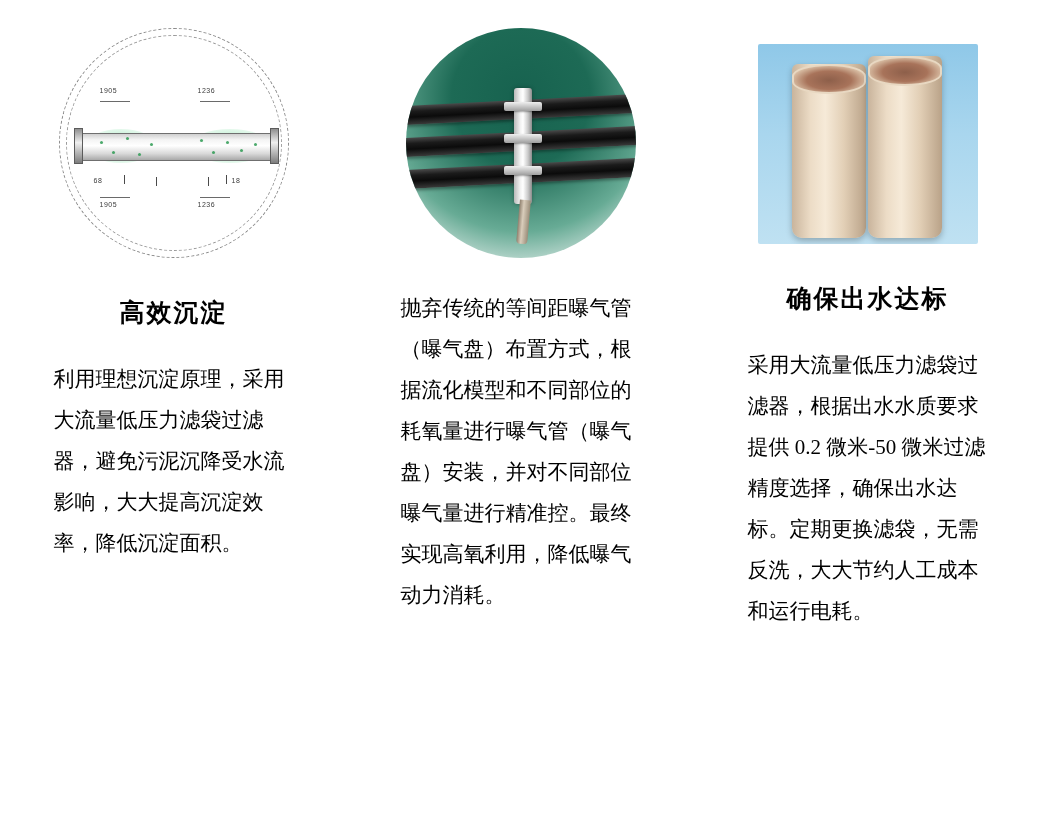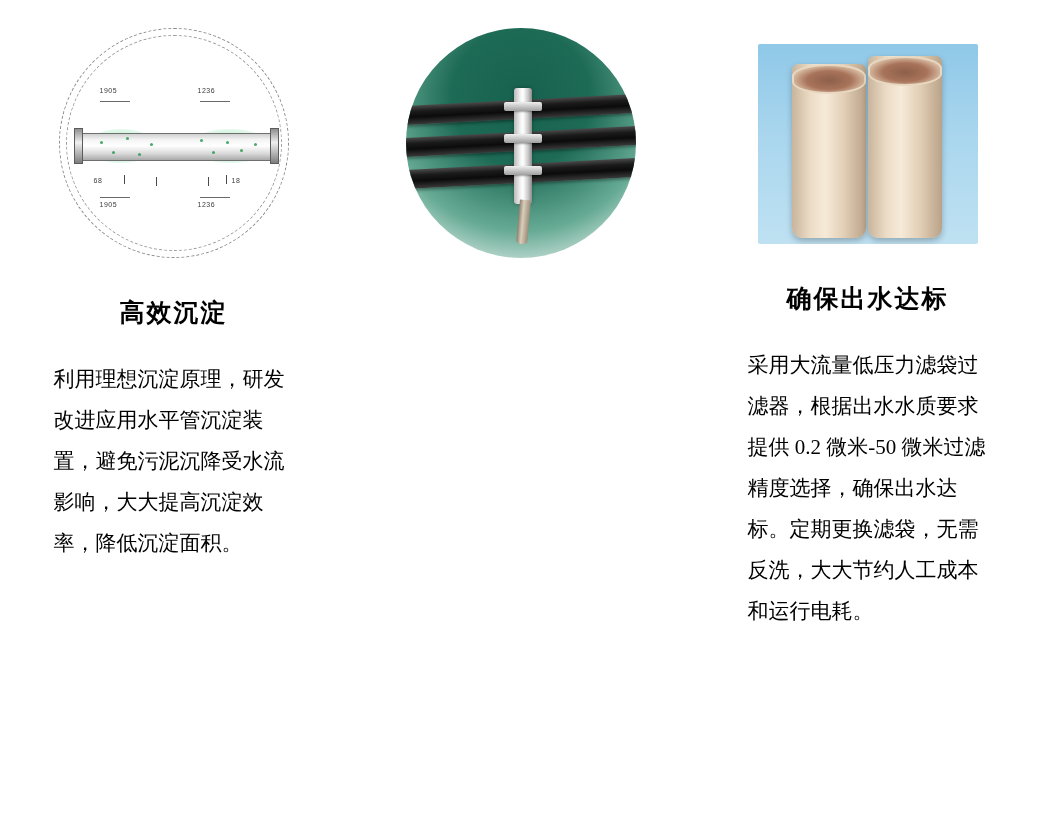--- a/index.html
+++ b/index.html
@@ -264,36 +264,39 @@
         <div class="speck" style="left:90px; top:114px;"></div>
         <div class="speck" style="left:140px; top:110px;"></div>
         <div class="speck" style="left:152px; top:122px;"></div>
         <div class="speck" style="left:166px; top:112px;"></div>
         <div class="speck" style="left:180px; top:120px;"></div>
         <div class="speck" style="left:194px; top:114px;"></div>
       </div>
 
       <div class="heading">高效沉淀</div>
       <div class="body-text">
-        <p>利用理想沉淀原理，研发改进应用水平管沉淀装置，避免污泥沉降受水流影响，大大提高沉淀效率，降低沉淀面积。</p>
+        <p>利用理想沉淀原理，采用大流量低压力滤袋过滤器，避免污泥沉降受水流影响，大大提高沉淀效率，降低沉淀面积。</p>
       </div>
     </div>
 
     <div class="column">
       <div class="figure fig2">
         <div class="pipe-row r1"></div>
         <div class="pipe-row r2"></div>
         <div class="pipe-row r3"></div>
         <div class="riser"></div>
         <div class="collar c1"></div>
         <div class="collar c2"></div>
         <div class="collar c3"></div>
         <div class="nozzle"></div>
       </div>
 
+      <div class="body-text">
+        <p>抛弃传统的等间距曝气管（曝气盘）布置方式，根据流化模型和不同部位的耗氧量进行曝气管（曝气盘）安装，并对不同部位曝气量进行精准控。最终实现高氧利用，降低曝气动力消耗。</p>
+      </div>
     </div>
 
     <div class="column">
       <div class="figure-sq fig3">
         <div class="bag b1">
           <div class="mouth"></div>
         </div>
         <div class="bag b2">
           <div class="mouth"></div>
         </div>

